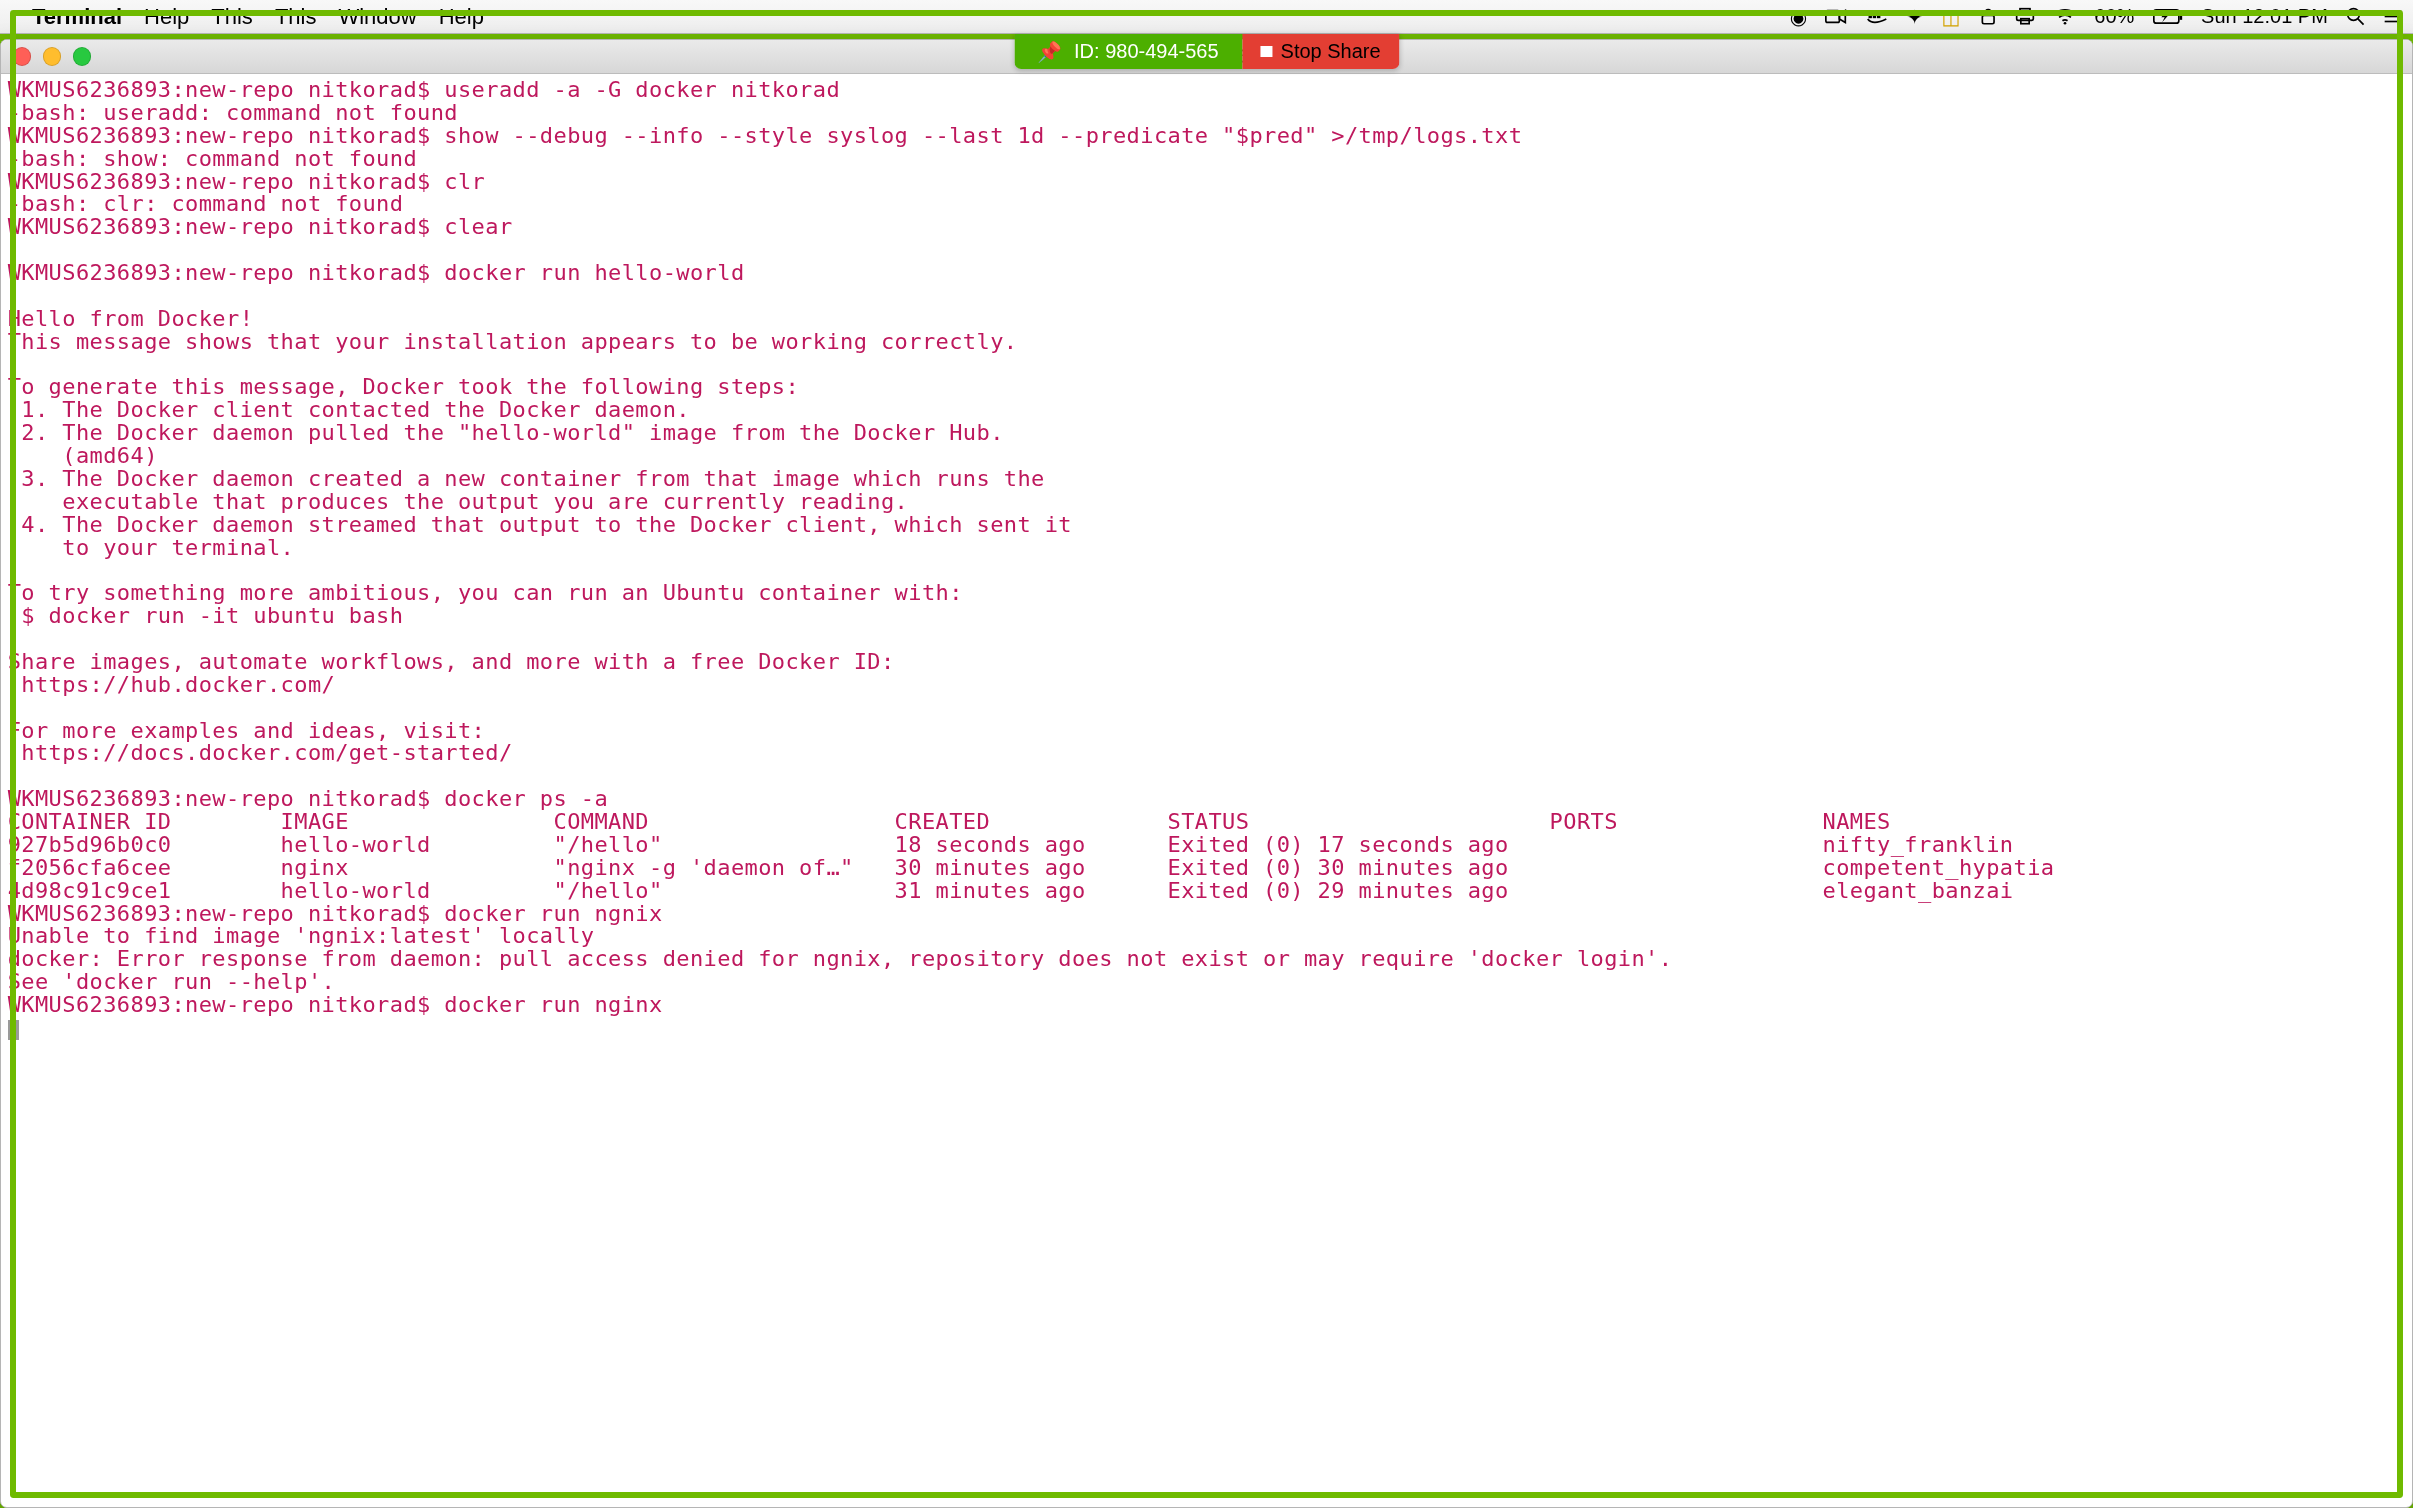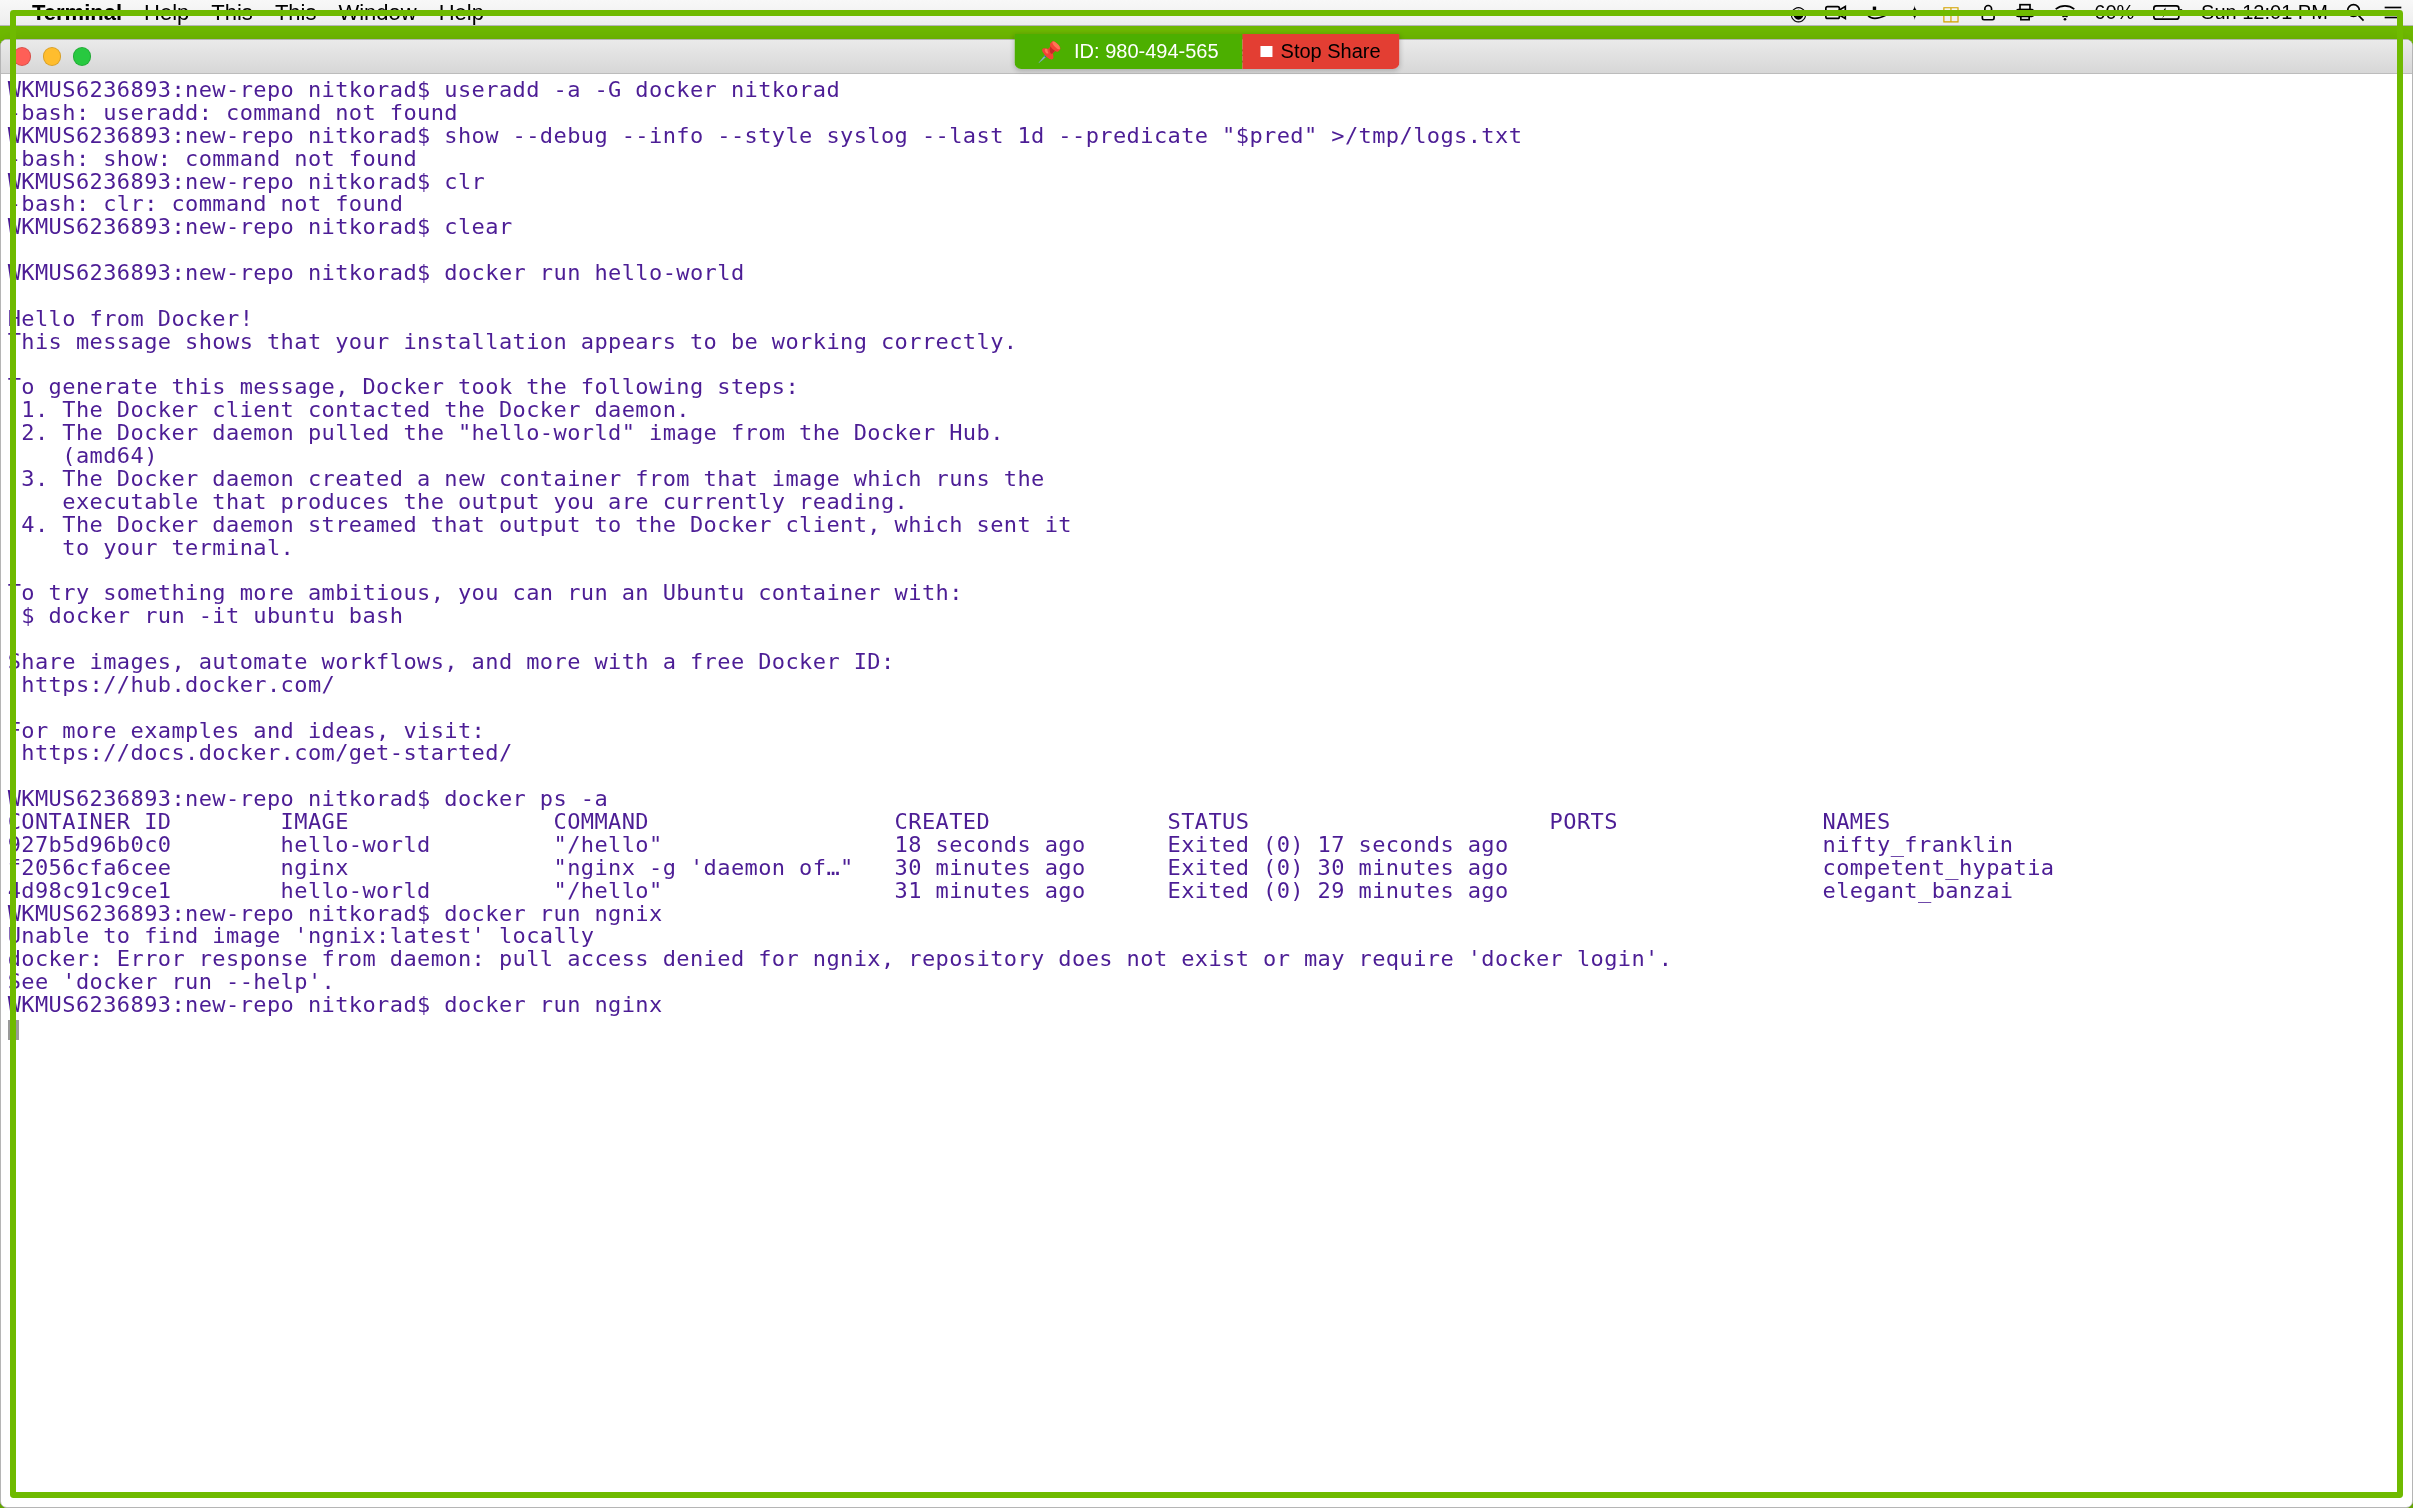--- a/index.html
+++ b/index.html
@@ -10,21 +10,21 @@
     font-family: -apple-system, "Helvetica Neue", Arial, sans-serif;
     overflow: hidden;
     position: relative;
     transform-origin: top left;
   }
 
   
   .menubar {
     position: absolute;
     top: 0; left: 0; right: 0;
-    height: 26px;
+    height: 34px;
     background: linear-gradient(#f8f8f8,#eeeeee);
     border-bottom: 0.8px solid #b8b8b8;
     display: flex;
     align-items: center;
     font-size: 22px;
     color: #000;
     padding: 8px 10px;
     gap: 20px;
   }
   .menubar .left { display:flex; align-items:center; gap: 22px; }
@@ -103,21 +103,21 @@
   }
 
   .termbody {
     flex: 1;
     padding: 5px 6.7px;
     font-family: "Menlo", "Monaco", monospace;
     font-size: 22px;
     line-height: 1.04;
     white-space: pre;
     letter-spacing: 0.4px;
-    color:#4c1d95;
+    color:#be185d;
     overflow:hidden;
   }
   .cursor {
     display:inline-block;
     width: 11px; height: 20px;
     background: #9a9a9a;
     vertical-align: text-bottom;
   }
 
   

